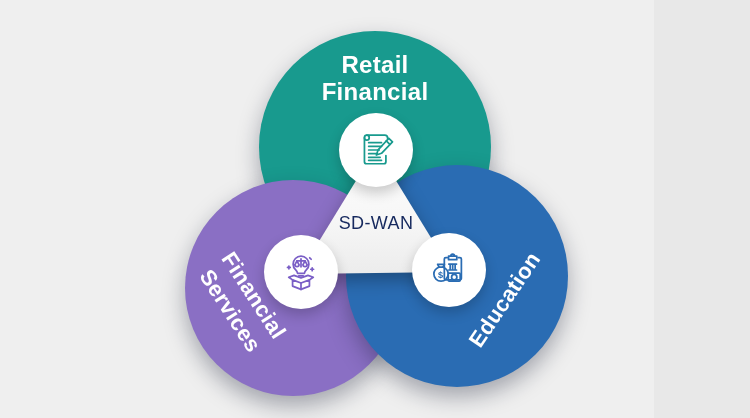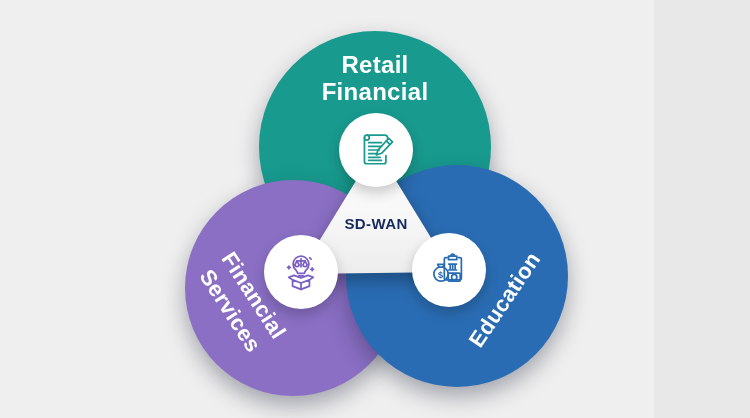--- a/index.html
+++ b/index.html
@@ -74,21 +74,21 @@
     z-index:5;
     display:flex;align-items:center;justify-content:center;
   }
   .hub svg{width:44px;height:44px;display:block;}
   .hub-retail{left:339px;top:113px;color:var(--retail-color,#189a8e);}
   .hub-financial{left:264px;top:235px;color:#7a5ec6;}
   .hub-education{left:412px;top:233px;color:var(--education-color,#2a6cb3);}
   .center-label{
     position:absolute;left:376px;top:223px;
     transform:translate(-50%,-50%);
-    font-size:15px;font-weight:700;letter-spacing:.4px;
+    font-size:18px;font-weight:400;letter-spacing:.4px;
     color:var(--center-text-color,#16295e);
     z-index:6;white-space:nowrap;
   }
   .ic{fill:none;stroke:currentColor;stroke-width:1.9;stroke-linecap:round;stroke-linejoin:round;}
   .ic-fill{fill:currentColor;stroke:none;font-weight:bold;}
 </style>
 </head>
 <body>
 
 <div class="stage">

